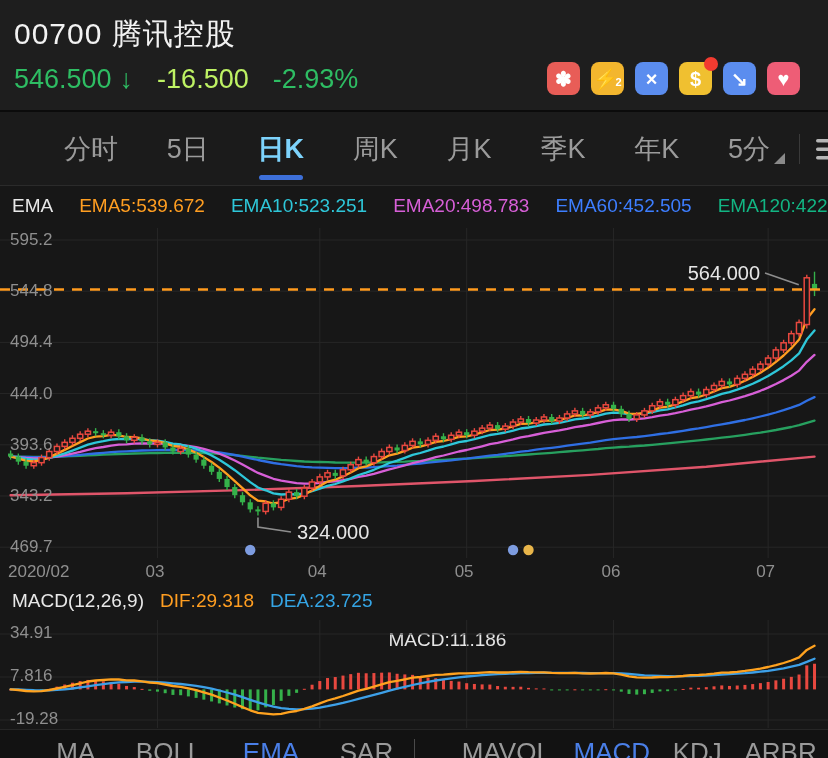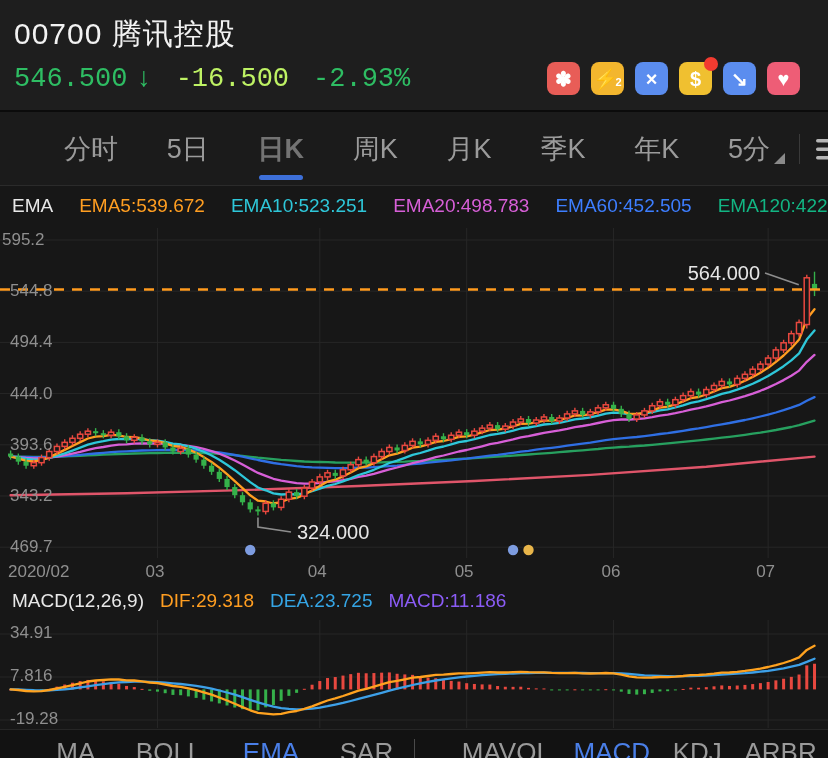--- a/index.html
+++ b/index.html
@@ -1,34 +1,34 @@
 <!DOCTYPE html>
 <html><head>
 <meta charset="utf-8">
 <style>
   html,body{margin:0;padding:0;background:#000;}
   #app{position:relative;width:828px;height:758px;background:#171717;overflow:hidden;
        font-family:"Liberation Sans",sans-serif;-webkit-font-smoothing:antialiased;}
   
   .header{position:absolute;top:0;left:0;width:828px;height:110px;background:#1e1e1e;border-bottom:2px solid #0b0b0b;}
   .title{position:absolute;top:14px;left:14px;font-size:30px;font-weight:500;color:#f2f2f2;letter-spacing:1px;}
-  .price-row{position:absolute;top:64px;left:14px;display:flex;align-items:center;gap:24px;font-size:27px;font-weight:500;font-family:Liberation Mono, monospace;}
+  .price-row{position:absolute;top:64px;left:14px;display:flex;align-items:center;gap:24px;font-size:27px;font-weight:500;}
   .price-row span{white-space:nowrap;}
   .arrow{font-weight:700;margin-left:-16px;}
   .icons{position:absolute;right:28px;top:62px;display:flex;gap:11px;}
   .icon{width:33px;height:33px;border-radius:8px;display:flex;align-items:center;justify-content:center;
         color:#fff;font-size:20px;font-weight:700;position:relative;line-height:1;}
   .icon .sub{font-size:11px;margin-left:-3px;margin-top:8px;}
   .icon .badge{position:absolute;width:14px;height:14px;border-radius:50%;background:#f23b30;top:-5px;right:-6px;}
   
   .tabbar{position:absolute;top:112px;left:0;width:828px;height:73px;background:#1b1b1b;
           border-bottom:1px solid #2b2b2b;display:flex;align-items:center;padding-left:36px;}
   .tablist{display:flex;flex:1;justify-content:space-between;padding:0 10px 0 28px;align-items:center;}
   .tab{color:#9b9b9b;font-size:27px;position:relative;cursor:pointer;display:flex;align-items:flex-end;}
-  .tab.active{color:#737373;font-weight:700;}
+  .tab.active{color:#7dd3fc;font-weight:700;}
   .tab .ul{position:absolute;left:50%;transform:translateX(-50%);bottom:-13px;width:44px;height:5px;border-radius:3px;background:#3d6fd8;}
   .tab .tri{width:0;height:0;border-left:11px solid transparent;border-bottom:11px solid #8a8a8a;margin:0 0 3px 4px;}
   .tab-divider{width:1px;height:30px;background:#3a3a3a;margin:0 10px 0 4px;}
   .settings-wrap{padding:0 14px 0 2px;}
   .tab-red-dot{position:absolute;top:5px;right:4px;width:14px;height:14px;border-radius:50%;background:#f23b30;}
   
   .ema-row{position:absolute;top:195px;left:12px;display:flex;gap:26px;font-size:19px;color:#e8e8e8;}
   .macd-row{position:absolute;top:590px;left:12px;display:flex;gap:16px;font-size:19px;color:#e8e8e8;}
   .val-item{white-space:nowrap;}
   
@@ -370,21 +370,21 @@
       <polyline fill="none" stroke="#8d8d8d" stroke-width="1.6" points="257.96000000000004,289.50394400000005 257.96000000000004,299 291,304"></polyline>
       <text x="297" y="311" fill="#e6e6e6" font-size="20" text-anchor="start">324.000</text>
     </svg>
 
   <div class="xaxis-row"></div>
 
   <div class="macd-row">
     <span class="val-item">MACD(12,26,9)</span>
   <span class="val-item" style="color: rgb(255, 158, 33);">DIF:29.318</span>
       <span class="val-item" style="color: rgb(53, 165, 229);">DEA:23.725</span>
-      <span class="val-item" style="color: #8b5cf6;">MACD:11.186</span>
+      <span class="val-item" style="color: #e5e5e5; margin-top: 39px;">MACD:11.186</span>
     </div>
 
   <svg id="macd-chart" width="828" height="108">
       <line x1="0" x2="828" y1="14" y2="14" stroke="#272727" stroke-width="1"></line>
       <line x1="0" x2="828" y1="57.0035968" y2="57.0035968" stroke="#272727" stroke-width="1"></line>
       <line x1="0" x2="828" y1="100.010368" y2="100.010368" stroke="#272727" stroke-width="1"></line>
       <line x1="157.47" x2="157.47" y1="0" y2="108" stroke="#272727" stroke-width="1"></line>
       <line x1="319.80000000000007" x2="319.80000000000007" y1="0" y2="108" stroke="#272727" stroke-width="1"></line>
       <line x1="466.6700000000001" x2="466.6700000000001" y1="0" y2="108" stroke="#272727" stroke-width="1"></line>
       <line x1="613.5400000000001" x2="613.5400000000001" y1="0" y2="108" stroke="#272727" stroke-width="1"></line>
@@ -507,21 +507,21 @@
       </div>
     <div class="bdivider"></div>
     <div class="bgroup">
         <div class="btab">MAVOL</div>
         <div class="btab active">MACD</div>
         <div class="btab">KDJ</div>
         <div class="btab">ARBR</div>
       </div>
   </div>
 
-<div class="axis-label" style="left: 2px; top: 230px;">595.2</div>
+<div class="axis-label" style="left: 10px; top: 230px;">595.2</div>
     <div class="axis-label" style="left: 10px; top: 281.2px;">544.8</div>
     <div class="axis-label" style="left: 10px; top: 332.4px;">494.4</div>
     <div class="axis-label" style="left: 10px; top: 383.6px;">444.0</div>
     <div class="axis-label" style="left: 10px; top: 434.799px;">393.6</div>
     <div class="axis-label" style="left: 10px; top: 485.999px;">343.2</div>
     <div class="axis-label" style="left: 10px; top: 537.199px;">469.7</div>
     <div class="axis-label" style="top: 562px; left: 8px;">2020/02</div>
     <div class="axis-label" style="top: 562px; left: 145.47px;">03</div>
     <div class="axis-label" style="top: 562px; left: 307.8px;">04</div>
     <div class="axis-label" style="top: 562px; left: 454.67px;">05</div>

